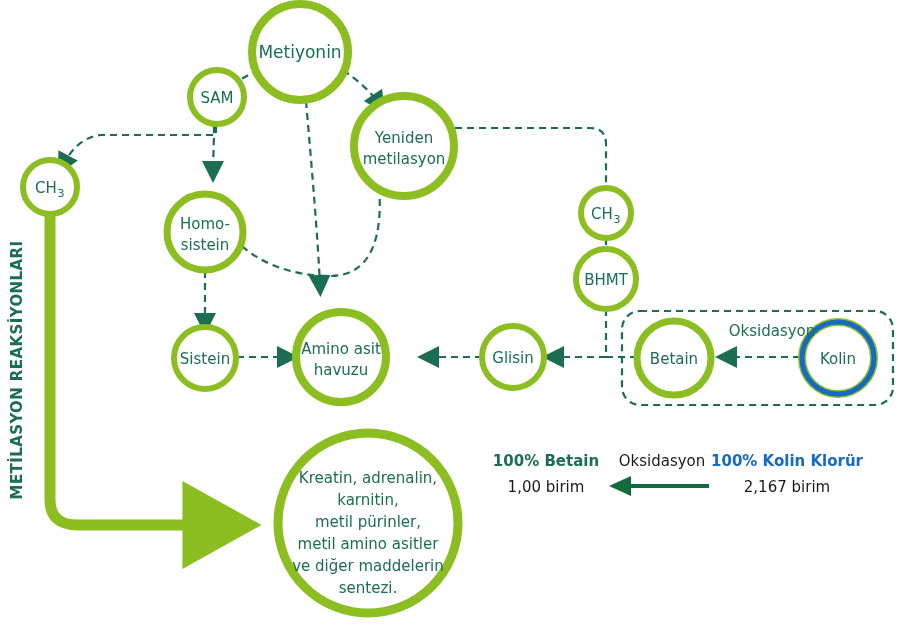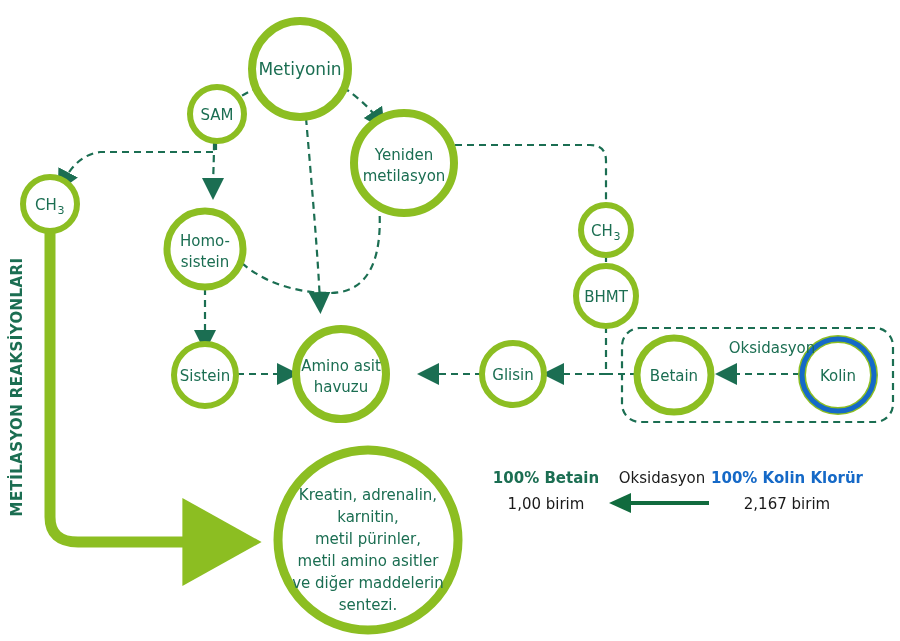--- a/index.html
+++ b/index.html
@@ -1,20 +1,20 @@
 <!DOCTYPE html>
 <html><head>
 <meta charset="utf-8">
 <style>
   html,body{margin:0;padding:0;background:#ffffff;}
   body{
     width:900px;height:641px;position:relative;overflow:hidden;
     font-family:"DejaVu Sans","Liberation Sans",sans-serif;
   }
-  #canvas{position:absolute;inset:0;width:900px;height:509px;margin-top:17px;}
+  #canvas{position:absolute;inset:0;width:900px;height:509px;}
   svg{display:block;}
   .node-label{
     font-family:"DejaVu Sans","Liberation Sans",sans-serif;
     fill:#1b6e52;text-anchor:middle;dominant-baseline:middle;
   }
   .big-circle-text{font-size:15px;}
   .sec-label{font-size:15px;fill:#1b6e52;text-anchor:middle;}
   .legend-green{fill:#1b6e52;font-size:15px;font-weight:bold;}
   .legend-black{fill:#1a1a1a;font-size:15px;}
   .legend-blue{fill:#1569c7;font-size:15px;font-weight:bold;}

